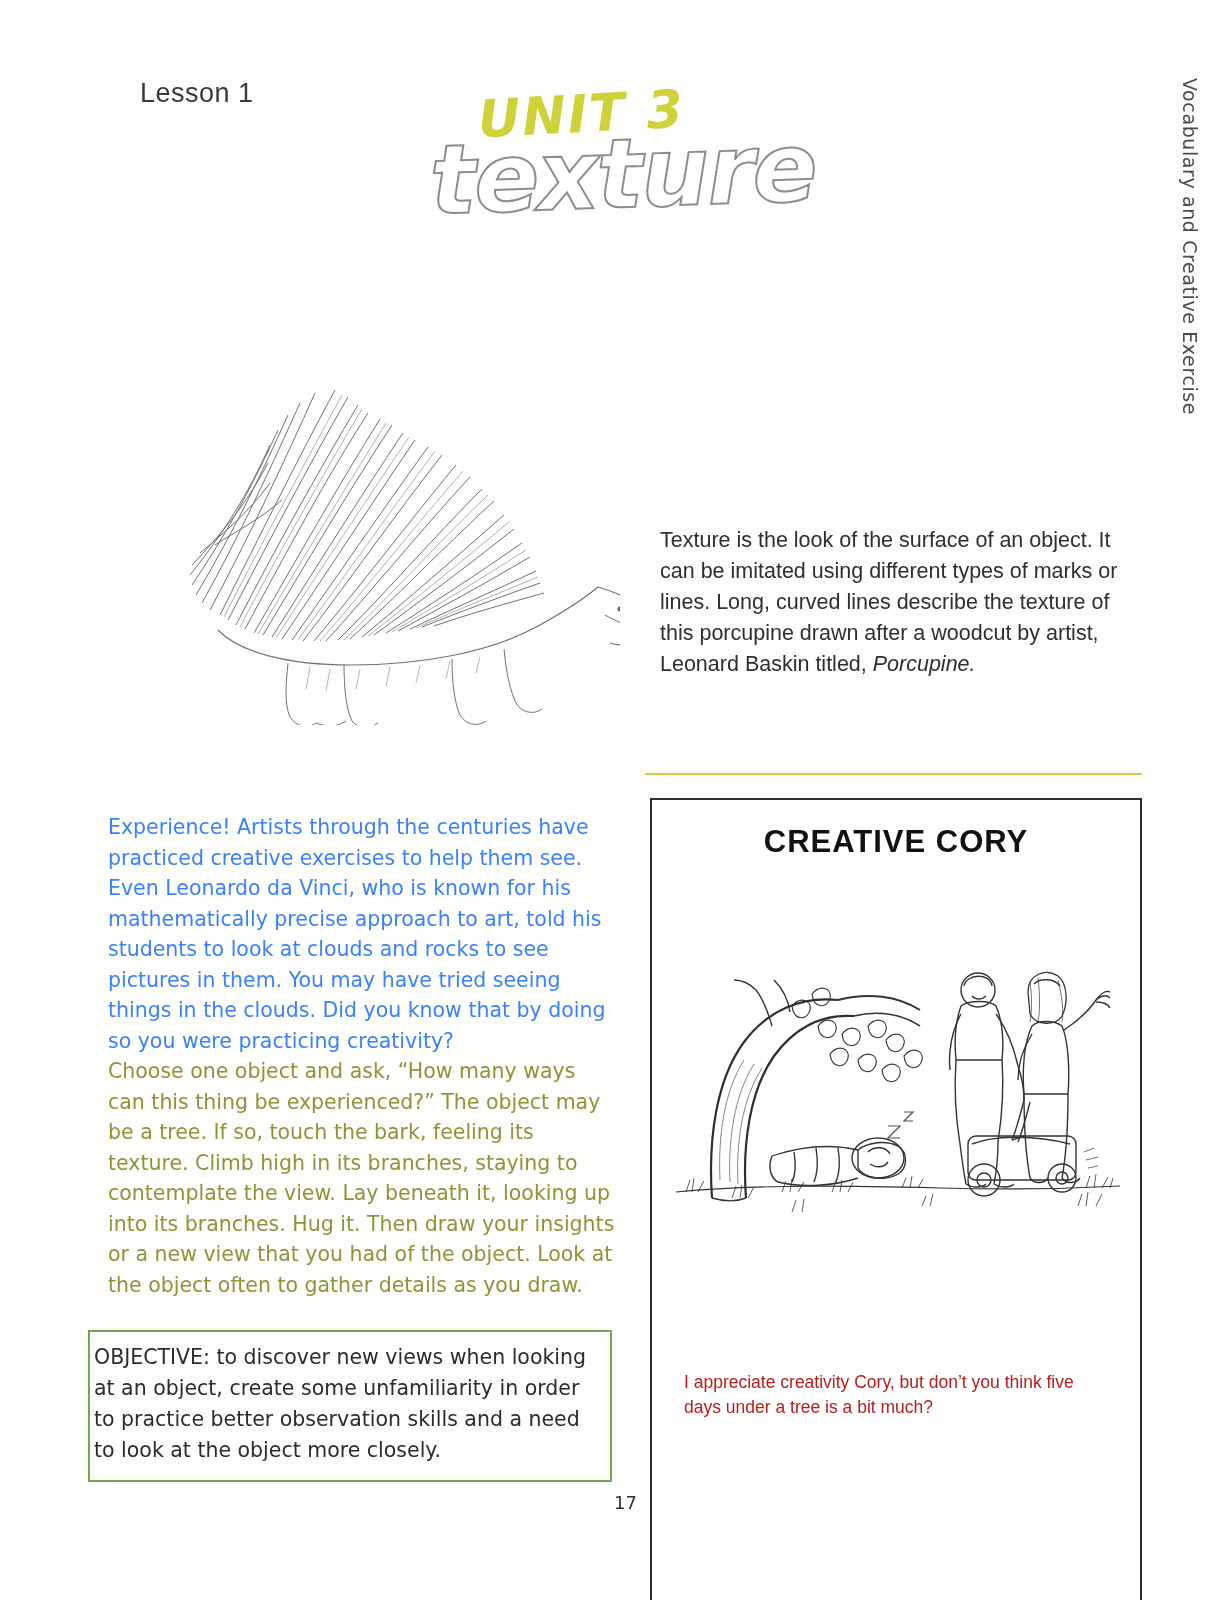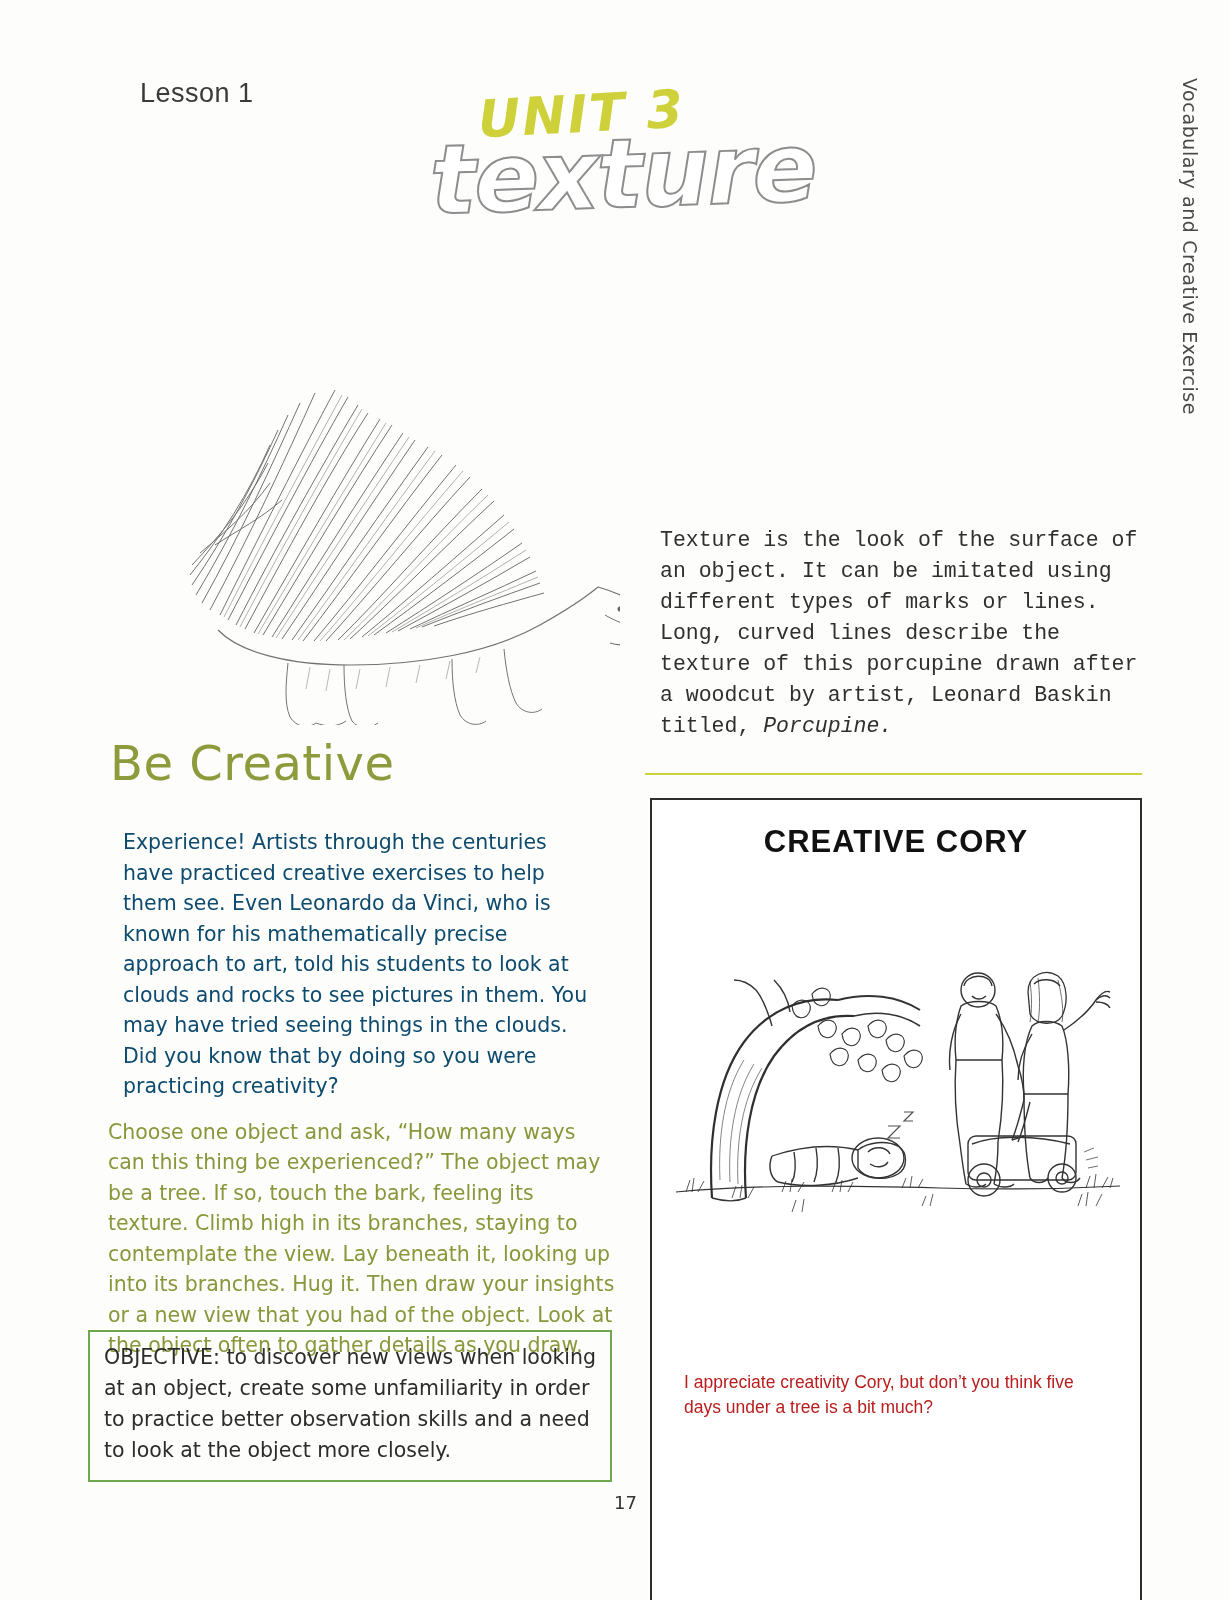--- a/index.html
+++ b/index.html
@@ -76,21 +76,21 @@
 
   
   .intro-text {
     position: absolute;
     left: 660px;
     top: 525px;
     width: 478px;
     font-size: 21.5px;
     line-height: 31px;
     color: #2f2f2f;
-    font-family: Liberation Mono, monospace;
+    font-family: Liberation Sans, sans-serif;
   }
   .intro-text .italic {
     font-style: italic;
   }
 
   
   .be-creative {
     position: absolute;
     left: 110px;
     top: 735px;
@@ -103,40 +103,40 @@
   
   .body-col {
     position: absolute;
     left: 108px;
     top: 812px;
     width: 510px;
   }
   .para-dark {
     font-size: 20.5px;
     line-height: 30.5px;
-    color: #0c4a6e;
-    font-family: "DejaVu Sans", sans-serif;
-    margin: 15px;
+    color: #3b82f6;
+    font-family: "DejaVu Sans", sans-serif;
+    margin: 0;
   }
   .para-olive {
     font-size: 20.5px;
     line-height: 30.5px;
     color: #8a963a;
     font-family: "DejaVu Sans", sans-serif;
     margin: 0;
   }
 
   
   .objective-box {
     position: absolute;
     left: 88px;
     top: 1330px;
     width: 524px;
     border: 2px solid #6fa84f;
-    padding: 10px 14px 14px 14px;
+    padding: 10px 14px 14px 4px;
     box-sizing: border-box;
   }
   .objective-text {
     font-size: 20.5px;
     line-height: 31px;
     color: #2c2c2c;
     font-family: "DejaVu Sans", sans-serif;
   }
 
   
@@ -287,21 +287,20 @@
           <path d="M380 372 L376 388"></path>
         </g>
       </g>
     </svg>
   </div>
 
   <div class="intro-text">
     <span>Texture is the look of the surface of an object. It can be imitated using different types of marks or lines. Long, curved lines describe the texture of this porcupine drawn after a woodcut by artist, Leonard Baskin titled, </span><span class="italic">Porcupine.</span>
   </div>
 
-  <div class="be-creative">Be Creative</div>
 
   <div class="body-col">
     <p class="para-dark">Experience! Artists through the centuries have practiced creative exercises to help them see. Even Leonardo da Vinci, who is known for his mathematically precise approach to art, told his students to look at clouds and rocks to see pictures in them. You may have tried seeing things in the clouds. Did you know that by doing so you were practicing creativity?</p>
     <p class="para-olive">Choose one object and ask, “How many ways can this thing be experienced?” The object may be a tree. If so, touch the bark, feeling its texture. Climb high in its branches, staying to contemplate the view. Lay beneath it, looking up into its branches. Hug it. Then draw your insights or a new view that you had of the object. Look at the object often to gather details as you draw.</p>
   </div>
 
   <div class="objective-box">
     <div class="objective-text">OBJECTIVE:  to discover new views when looking at an object, create some unfamiliarity in order to practice better observation skills and a need to look at the object more closely.</div>
   </div>
 

